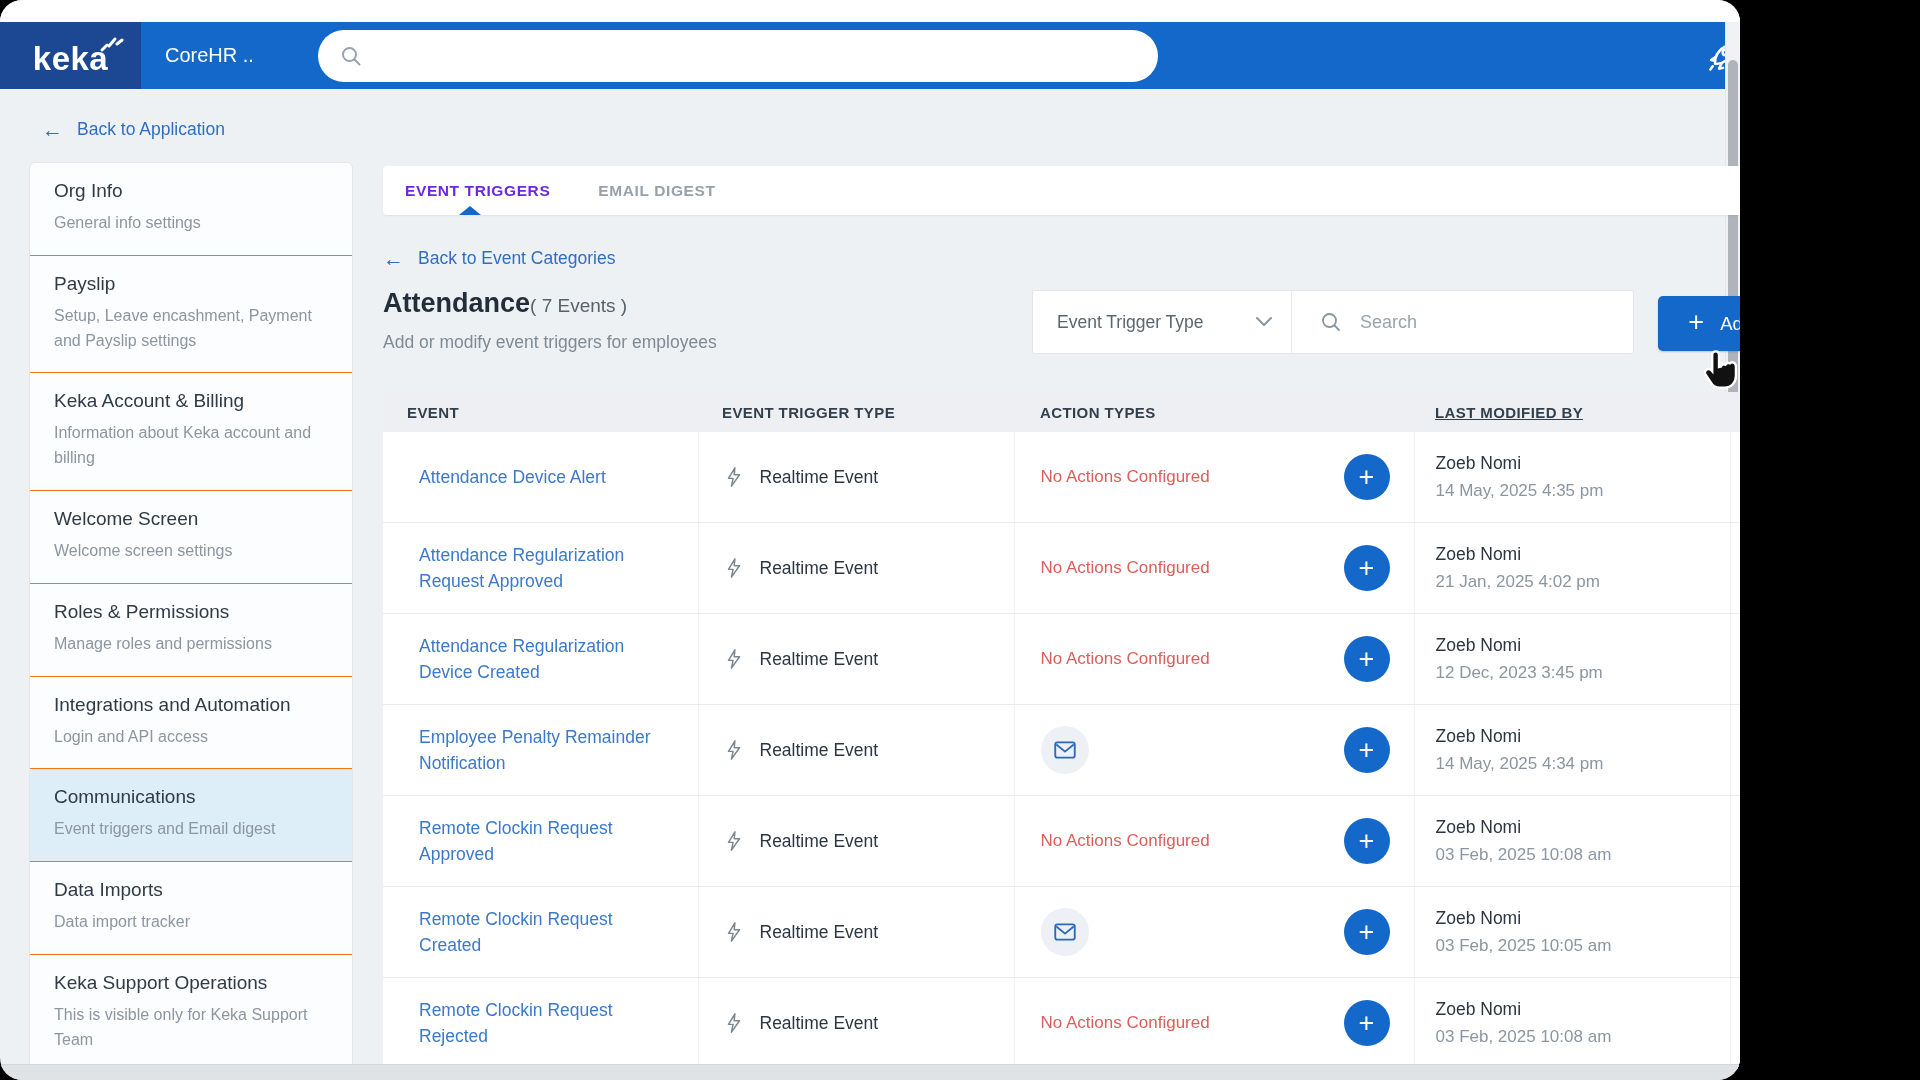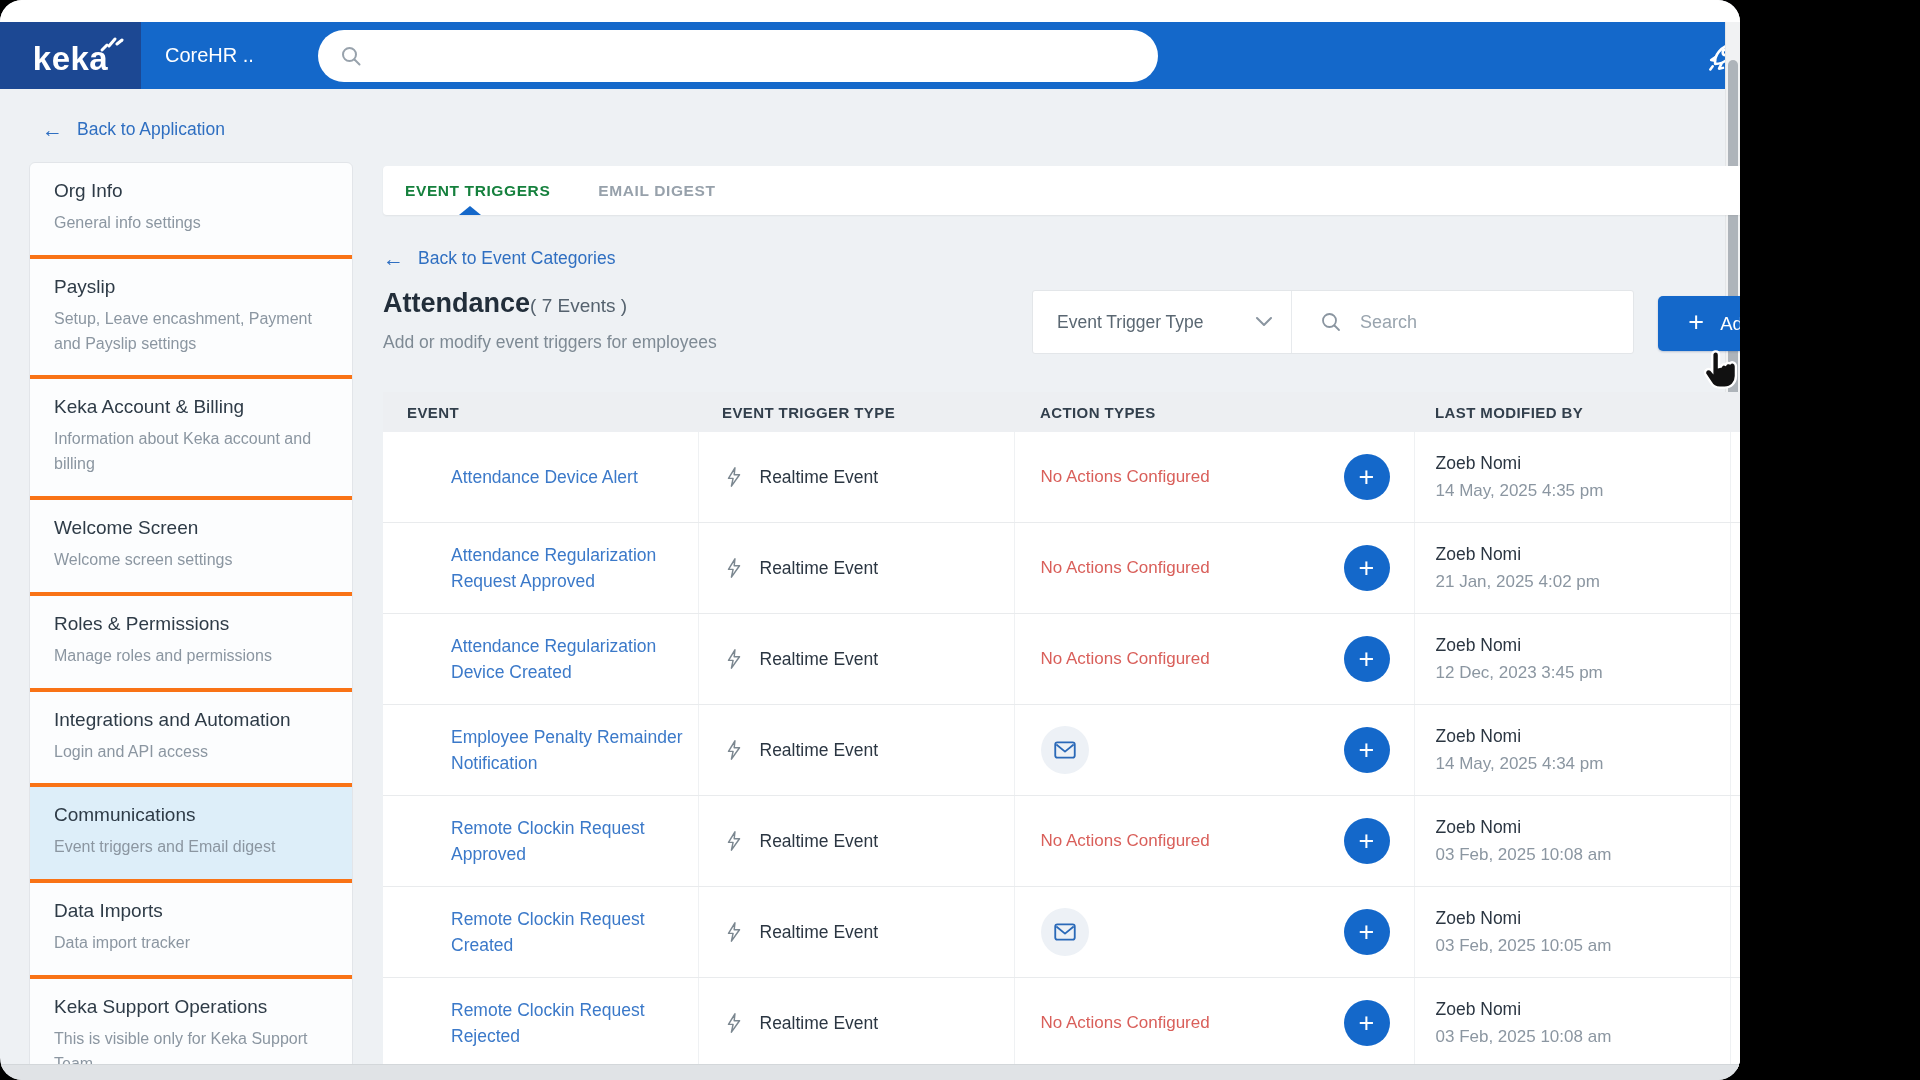--- a/index.html
+++ b/index.html
@@ -31,30 +31,30 @@
   .scroll-track{right:0;top:22px;width:14px;height:1042px;background:#f1f2f3;border-left:1px solid #e4e6e8;}
   .scroll-thumb{position:absolute;left:2px;top:38px;width:10px;height:885px;background:#aeb4ba;border-radius:6px;}
 
   
   .back-link{color:#2f6fc1;font-size:17.5px;display:flex;align-items:center;gap:14px;cursor:pointer;}
   .back-link .arr{font-size:21px;line-height:1;}
   .back-app{left:42px;top:119px;}
 
   
   .sidebar{left:29px;top:162px;width:324px;background:#fcfdfe;border:1px solid #e2e5e9;border-radius:6px;box-sizing:border-box;overflow:hidden;}
-  .side-item{padding:17px 26px 19px 24px;border-bottom:4px solid #f97316;cursor:pointer;}
+  .side-item{padding:17px 26px 19px 24px;border-bottom:1px solid #f97316;cursor:pointer;}
   .side-item:last-child{border-bottom:none;}
   .side-item.active{background:#ddeef9;}
   .side-title{font-size:19px;color:#2e3b47;font-weight:500;margin-bottom:9px;}
   .side-sub{font-size:16px;color:#8b96a1;line-height:1.55;}
 
   
   .tabbar{left:383px;top:166px;width:1495px;height:49px;background:#fff;border-radius:4px;box-shadow:0 1px 2px rgba(40,50,60,.07);display:flex;align-items:center;padding-left:22px;box-sizing:border-box;gap:48px;}
   .tab{font-size:15.5px;letter-spacing:.6px;color:#97a1ab;font-weight:600;cursor:pointer;}
-  .tab.active{color:#15803d;font-weight:700;}
+  .tab.active{color:#6d28d9;font-weight:700;}
   .tab-caret{left:459px;top:206px;width:0;height:0;border-left:11px solid transparent;border-right:11px solid transparent;border-bottom:9px solid #1468ca;}
 
   .back-cat{left:383px;top:248px;}
 
   
   .heading{left:383px;top:288px;display:flex;align-items:baseline;}
   .heading .title{font-size:27px;font-weight:700;color:#222e3a;}
   .heading .count{font-size:19px;color:#55626e;}
   .subheading{left:383px;top:332px;font-size:17.5px;color:#7e8a94;}
 
@@ -70,25 +70,25 @@
   .add-btn .plus{color:#fff;font-size:27px;font-weight:300;line-height:1;margin-top:-2px;}
   .add-btn .lbl{color:#fff;font-size:18.5px;font-weight:500;}
 
   .cursor-wrap{left:1698px;top:348px;display:flex;align-items:flex-start;}
   .cursor-label{left:1752px;top:366px;font-size:17px;color:#2b3642;font-weight:500;}
 
   
   .evt-table{left:383px;top:392px;width:1495px;border-collapse:collapse;table-layout:fixed;background:#fff;}
   .evt-table thead th{height:40px;background:#edeff2;font-size:15px;font-weight:700;color:#323f4c;letter-spacing:.4px;text-align:left;padding:0;}
   .evt-table th.c1{padding-left:24px;} .evt-table th.c2{padding-left:24px;} .evt-table th.c3{padding-left:26px;}
-  .evt-table th.c4{padding-left:21px;} .evt-table th.c5{padding-left:22px;}
+  .evt-table th.c4{padding-left:21px;text-decoration:underline;} .evt-table th.c5{padding-left:22px;}
   .evt-table tbody td{height:90px;border-bottom:1px solid #e9ebed;vertical-align:middle;padding:0;background:#fff;}
   .evt-table tbody td + td{border-left:1px solid #eff1f3;}
   .cell-event{padding-left:36px !important;}
-  .event-link{color:#3b79c9;font-size:17.5px;line-height:1.5;max-width:252px;display:inline-block;cursor:pointer;margin-left:32px;}
+  .event-link{color:#3b79c9;font-size:17.5px;line-height:1.5;max-width:252px;display:inline-block;cursor:pointer;}
   .cell-trigger{padding-left:24px !important;}
   .trig{display:flex;align-items:center;gap:15px;}
   .trig-text{font-size:17.5px;color:#2b3642;}
   .cell-action{position:relative;padding-left:26px !important;}
   .no-actions{font-size:17px;color:#d95f5a;}
   .email-chip{width:48px;height:48px;border-radius:50%;background:#edf1f6;display:flex;align-items:center;justify-content:center;}
   .plus-btn{position:absolute;right:24px;top:50%;transform:translateY(-50%);width:46px;height:46px;border-radius:50%;background:#1468ca;color:#fff;display:flex;align-items:center;justify-content:center;font-size:27px;font-weight:300;cursor:pointer;}
   .cell-mod{padding-left:21px !important;}
   .mod-name{font-size:17.5px;color:#2b3642;margin-bottom:7px;}
   .mod-date{font-size:17px;color:#8b96a1;}

